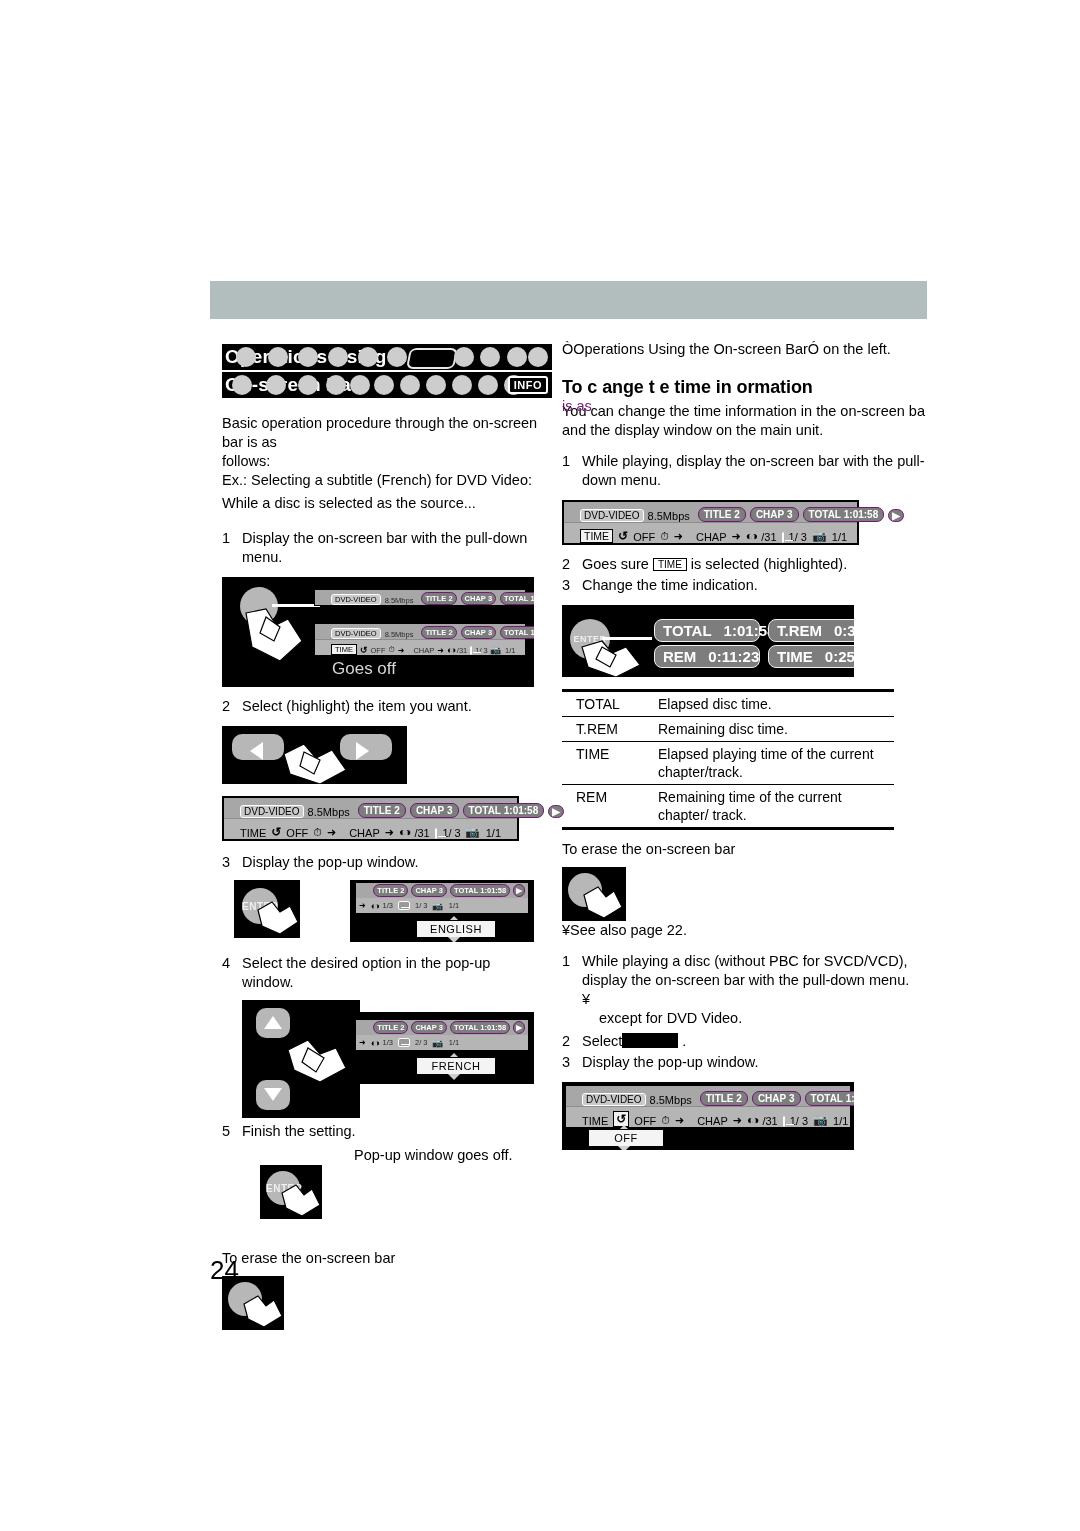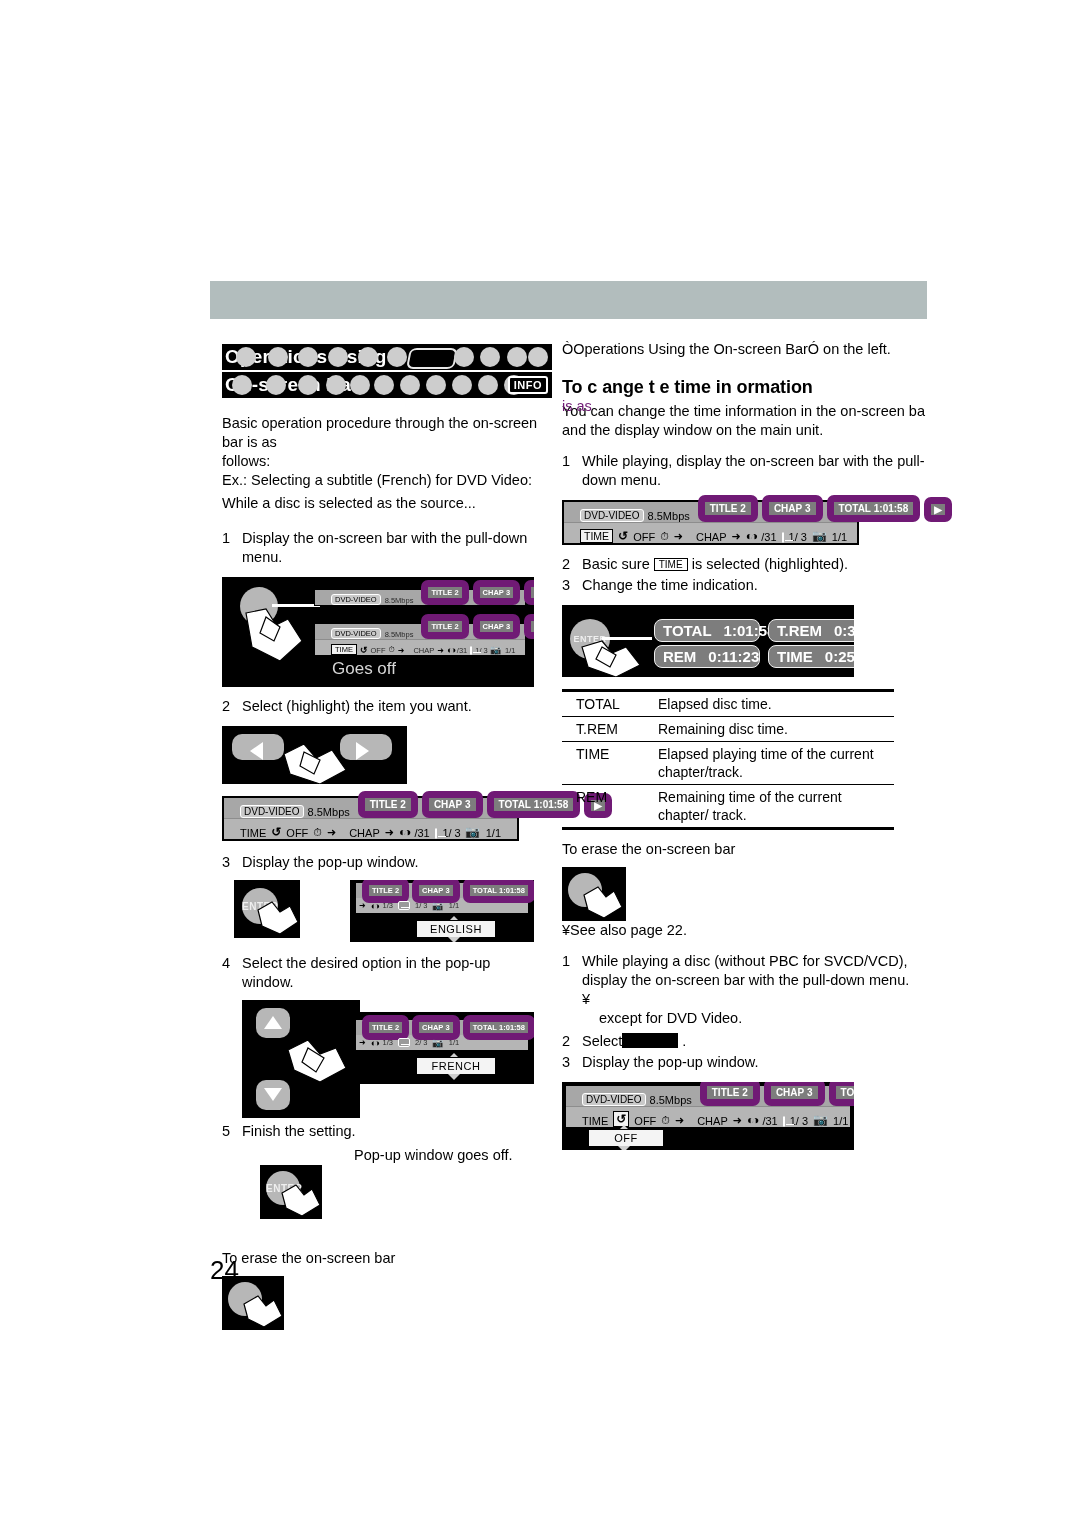--- a/index.html
+++ b/index.html
@@ -78,21 +78,21 @@
   }
   .osb-row {
     display:flex; align-items:flex-end; height:20px;
     padding:0 16px; gap:4px;
   }
   .osb-row.r1 { background:#a7a7a7; }
   .osb-row.r2 { background:#b5b5b5; border-top:1px solid #8d8d8d; }
   .pill {
     background:#7d7d7d; color:#fff; font-size:10px; font-weight:bold;
     border-radius:7px; padding:1px 5px; white-space:nowrap;
-    border:7px solid #701a75; line-height:11px;
+    border:1px solid #701a75; line-height:11px;
   }
   .lbl { font-size:10px; color:#2b2b2b; white-space:nowrap; }
   .lbl.dk { font-size:11px; color:#000; }
   .chip {
     background:#c9c9c9; border:1px solid #fff; border-radius:3px;
     font-size:10px; padding:0 3px; color:#000; white-space:nowrap;
   }
   .sel {
     background:#f2f2f2; border:1px solid #000;
     font-size:10.5px; padding:0 3px; color:#000; white-space:nowrap;
@@ -486,21 +486,21 @@
           <span class="g-sub"></span>
           <span class="lbl dk">1/ 3</span>
           <span class="g g-cam">📷</span>
           <span class="lbl dk">1/1</span>
         </div>
       </div>
     </div>
 
     <div class="step" style="margin-top:10px;">
       <span class="num">2</span>
-      <span>Basic sure</span>
+      <span>Goes sure</span>
       <span style="border:1px solid #000;padding:0 4px;font-size:10px;vertical-align:1px;">TIME</span>
       <span>is selected (highlighted).</span>
     </div>
     <div class="step" style="margin-top:2px;">
       <span class="num">3</span>
       <span>Change the time indication.</span>
     </div>
 
     <div class="ill" style="margin-top:10px;width:292px;height:72px;">
       <div class="circ" style="left:8px;top:14px;width:40px;height:40px;">

